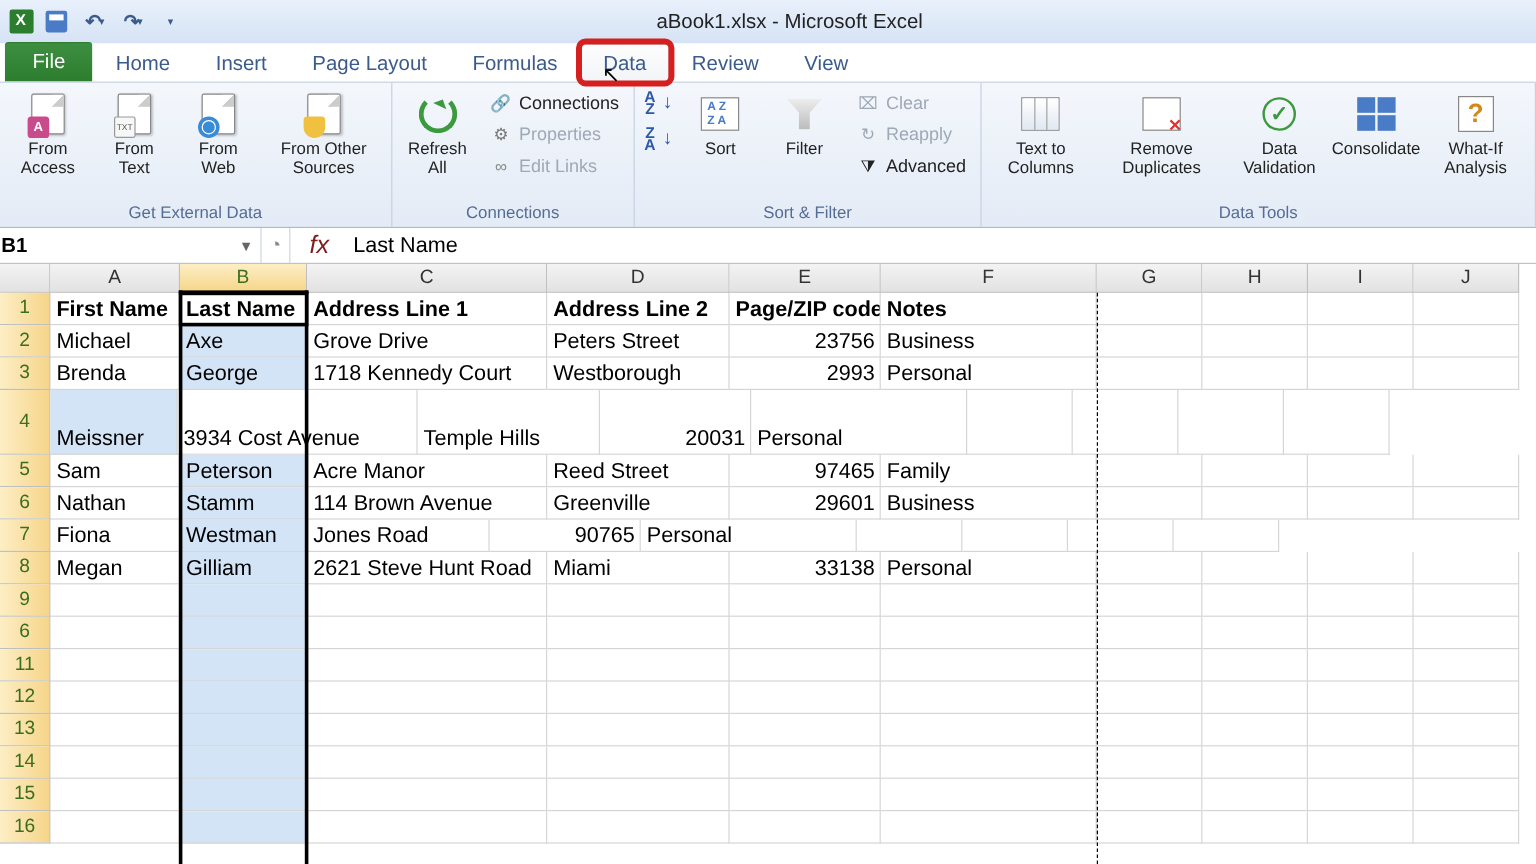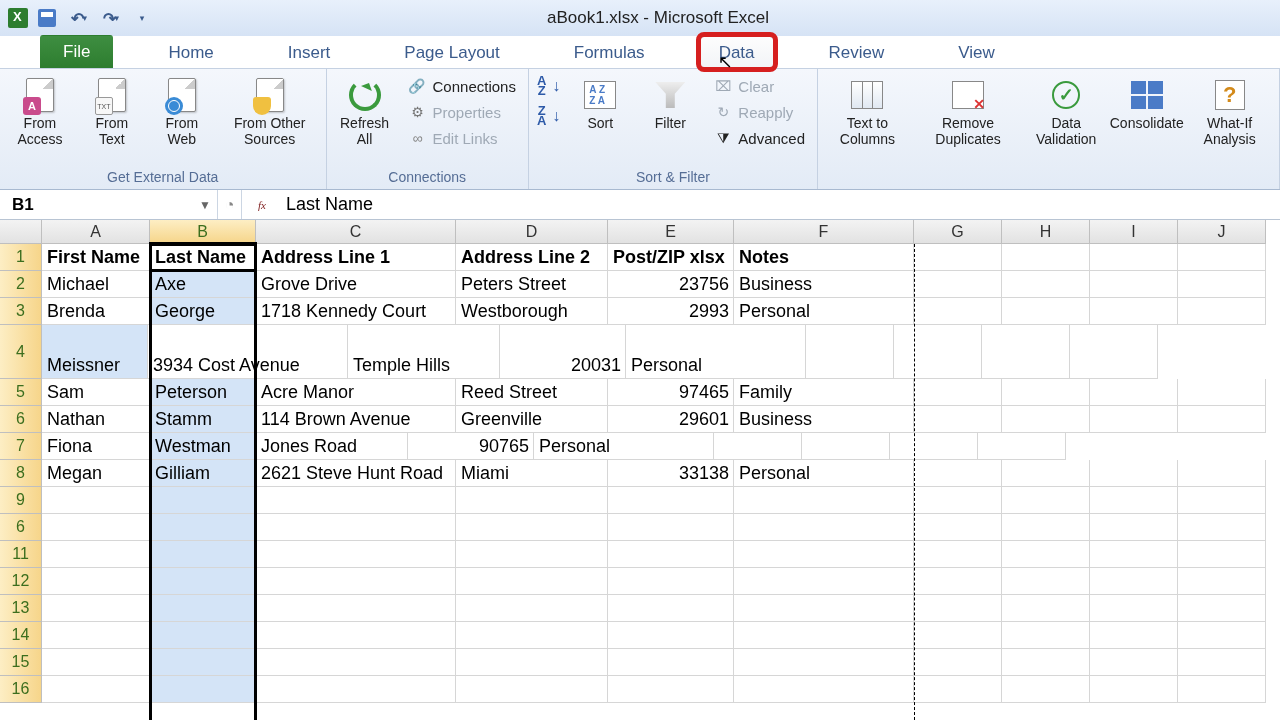--- a/index.html
+++ b/index.html
@@ -12,21 +12,21 @@
 .titlebar .excel-logo::after { content:"X"; position:absolute; color:#fff; font-weight:bold; font-size:13px; left:5px; top:1px; }
 .titlebar .qat-btn { width:26px; height:26px; display:flex; align-items:center; justify-content:center; cursor:pointer; border-radius:3px; font-size:14px; color:#3b5b8c; }
 .titlebar .title { position:absolute; left:50%; transform:translateX(-50%); font-size:17px; color:#222;margin-left:18px; }
 .save-icon { width:18px; height:18px; background:#4a7bc7; border-radius:2px; position:relative; }
 .save-icon::after { content:""; position:absolute; top:3px; left:3px; width:12px; height:5px; background:#fff; }
 .undo-arrow, .redo-arrow { font-size:16px; font-weight:bold; }
 .dd-caret { font-size:9px; margin-left:-2px; }
 
 
 .ribbon-tabs { height:32px; display:flex; align-items:flex-end; padding-left:4px; }
-.ribbon-tab { padding:6px 18px 5px; font-size:17px; color:#3b5b8c; cursor:pointer; border:1px solid transparent; border-bottom:none; position:relative;margin-left:36px; }
+.ribbon-tab { padding:6px 18px 5px; font-size:17px; color:#3b5b8c; cursor:pointer; border:1px solid transparent; border-bottom:none; position:relative; }
 .ribbon-tab.file { background:linear-gradient(#3e8e41,#2d7d2f); color:#fff; border-radius:3px 3px 0 0; padding:6px 22px; font-weight:500; }
 .ribbon-tab.active { background:linear-gradient(#fdfdfd,#f2f4f7); border-color:#b8c4d3; border-radius:3px 3px 0 0; }
 .ribbon-tab.highlighted { outline:5px solid #d61f1f; outline-offset:-1px; border-radius:4px; }
 .cursor-overlay { position:absolute; left:17px; top:14px; font-size:18px; color:#000; z-index:10; pointer-events:none; }
 
 
 .ribbon { height:122px; background:linear-gradient(#f4f7fc,#e3ebf6); border-top:1px solid #c5d1e2; border-bottom:1px solid #a8b9d0; display:flex; overflow:hidden; }
 .group { border-right:1px solid #c5d1e2; display:flex; flex-direction:column; padding:2px 6px 0; }
 .group-content { flex:1; display:flex; align-items:flex-start; gap:6px; padding-top:2px; }
 .group-label { text-align:center; font-size:14px; color:#556d95; padding:2px 0 4px; }
@@ -61,24 +61,24 @@
 .valid-ico { width:28px; height:28px; border:2px solid #3a9a3d; border-radius:50%; display:flex; align-items:center; justify-content:center; color:#3a9a3d; font-size:18px; font-weight:bold; }
 .consol-ico { width:32px; height:28px; display:grid; grid-template-columns:1fr 1fr; grid-template-rows:1fr 1fr; gap:2px; }
 .consol-ico span { background:#4a7bc7; }
 .whatif-ico { width:30px; height:30px; background:#fff; border:1px solid #888; display:flex; align-items:center; justify-content:center; color:#d38a1a; font-size:22px; font-weight:bold; }
 .chain-ico { color:#888; font-size:14px; }
 .gear-ico { color:#777; }
 .link-ico { color:#888; }
 
 
 .fbar { height:30px; border-bottom:1px solid #b8c4d3; display:flex; align-items:center; background:#fff; }
-.namebox { width:218px; height:100%; border-right:1px solid #ccd6e3; display:flex; align-items:center; padding:0 12px; position:relative; font-size:17px; font-weight:bold; }
+.namebox { width:218px; height:100%; border-right:1px solid #ccd6e3; display:flex; align-items:center; padding:0 1px; position:relative; font-size:17px; font-weight:bold; }
 .namebox .dd { position:absolute; right:6px; color:#666; font-size:12px; }
 .fx-expand { width:24px; text-align:center; color:#888; border-right:1px solid #ccd6e3; height:100%; display:flex; align-items:center; justify-content:center; cursor:pointer; }
-.fx-lbl { padding:0 12px 0 16px; font-style:italic; font-size:11px; color:#7f1d1d; font-family:Liberation Serif, serif; }
+.fx-lbl { padding:0 12px 0 16px; font-style:italic; font-size:21px; color:#7f1d1d; font-family:Liberation Sans, sans-serif; }
 .fcontent { flex:1; padding:0 8px; font-size:18px; }
 
 
 .grid { display:flex; flex-direction:column; position:relative; }
 .col-headers { display:flex; height:24px; }
 .corner { width:42px; background:linear-gradient(#f3f3f3,#e2e2e2); border-right:1px solid #bfbfbf; border-bottom:1px solid #bfbfbf; }
 .ch { background:linear-gradient(#f3f3f3,#e2e2e2); border-right:1px solid #bfbfbf; border-bottom:1px solid #bfbfbf; text-align:center; font-size:16px; color:#333; line-height:24px; }
 .ch.sel { background:linear-gradient(#fdeec4,#f6d58a); color:#3c6e1e; font-weight:500; }
 
 .rows { display:flex; flex-direction:column; }
@@ -301,20 +301,21 @@
         <div class="lbl">Consolidate</div>
       </div>
       <div class="big-btn">
         <div class="ico">
             <div class="whatif-ico">?</div>
           </div>
         <div class="lbl">What-If
 Analysis</div>
       </div>
     </div>
+    <div class="group-label">Data Tools</div>
   </div>
 </div>
 
 <div class="fbar">
   <div class="namebox">
     <span>B1</span>
     <span class="dd">▼</span>
   </div>
   <div class="fx-expand">◔</div>
   <div class="fx-lbl">fx</div>
@@ -336,21 +337,21 @@
     <div class="ch c-J">J</div>
   </div>
 
   <div class="rows" id="rows">
       <div class="row head">
   <div class="rh sel">1</div>
   <div class="cell c-A bold ">First Name</div>
   <div class="cell c-B bold activecell ">Last Name</div>
   <div class="cell c-C bold ">Address Line 1</div>
   <div class="cell c-D bold ">Address Line 2</div>
-  <div class="cell c-E bold ">Post/ZIP xlsx</div>
+  <div class="cell c-E bold ">Page/ZIP code</div>
   <div class="cell c-F bold ">Notes</div>
   <div class="cell c-G "></div>
         <div class="cell c-H "></div>
         <div class="cell c-I "></div>
         <div class="cell c-J "></div>
 </div>
       <div class="row ">
     <div class="rh sel">2</div>
     <div class="cell c-A ">Michael</div>
     <div class="cell c-B selcol ">Axe</div>

